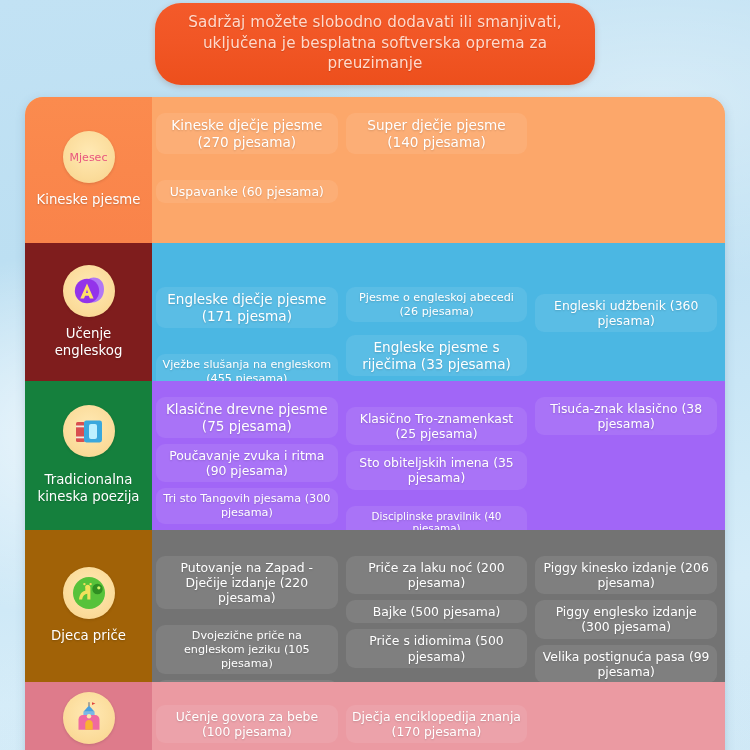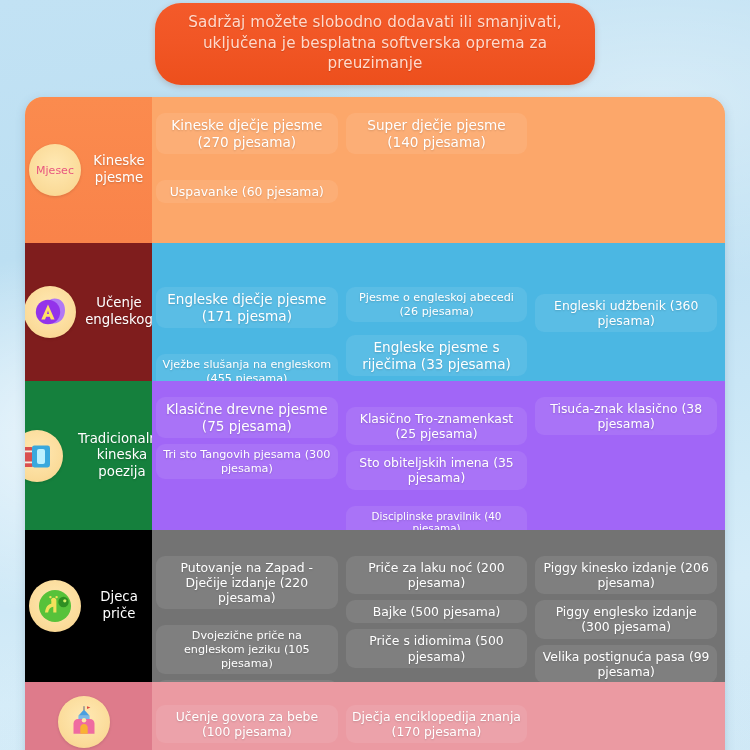--- a/index.html
+++ b/index.html
@@ -62,21 +62,21 @@
   .row {
     display: flex;
     width: 100%;
     position: relative;
   }
 
   .row-label {
     width: 127px;
     flex: 0 0 127px;
     display: flex;
-    flex-direction: row;
+    flex-direction: column;
     align-items: center;
     justify-content: center;
     gap: 9px;
     padding: 6px 4px;
   }
 
   .row-label .cat-name {
     color: #ffffff;
     font-size: 13.3px;
     line-height: 1.25;
@@ -136,21 +136,21 @@
   .r-orange            { background: #fca76a; }
 
   .r-blue   .row-label { background: #7f1d1d; }
   .r-blue   .row-cells { background: #4bb7e3; margin-top: 28px; }
   .r-blue              { background: #4bb7e3; }
 
   .r-purple .row-label { background: #15803d; gap: 15px; }
   .r-purple .row-cells { background: #a166f7; }
   .r-purple            { background: #a166f7; }
 
-  .r-green  .row-label { background: #000000; }
+  .r-green  .row-label { background: #a16207; }
   .r-green  .row-cells { background: #737373; }
   .r-green             { background: #8aa84f; }
 
   .r-pink   .row-label { background: #de7b8b; }
   .r-pink   .row-cells { background: #eb9aa2; }
   .r-pink              { background: #eb9aa2; }
 
   
   .h-orange { height: 146px; }
   .h-blue   { height: 138px; }
@@ -237,20 +237,21 @@
           <rect x="5" y="23.5" width="9" height="1.8" fill="#f4eddf"></rect>
           <rect x="13" y="7.5" width="18" height="22" rx="2.4" fill="#3aa8dd"></rect>
           <rect x="18" y="11" width="8" height="15" rx="2" fill="#bdf0ff"></rect>
         </svg>
       </div>
       <div class="cat-name">Tradicionalna kineska poezija</div>
     </div>
     <div class="row-cells">
       <div class="col">
         <div class="chip t-lg sp-sm">Klasične drevne pjesme (75 pjesama)</div>
+        <div class="chip t-md sp-sm">Poučavanje zvuka i ritma (90 pjesama)</div>
         <div class="chip t-sm sp-sm">Tri sto Tangovih pjesama (300 pjesama)</div>
       </div>
       <div class="col">
         <div class="chip t-md sp-0">Klasično Tro-znamenkast (25 pjesama)</div>
         <div class="chip t-md sp-sm">Sto obiteljskih imena (35 pjesama)</div>
         <div class="chip t-xs sp-0">Disciplinske pravilnik (40 pjesama)</div>
       </div>
       <div class="col">
         <div class="chip t-md sp-sm">Tisuća-znak klasično (38 pjesama)</div>
       </div>

